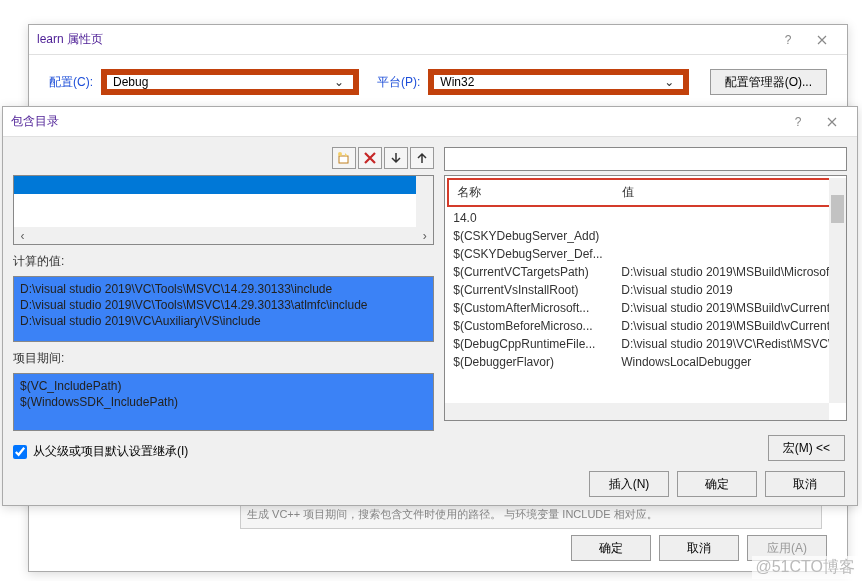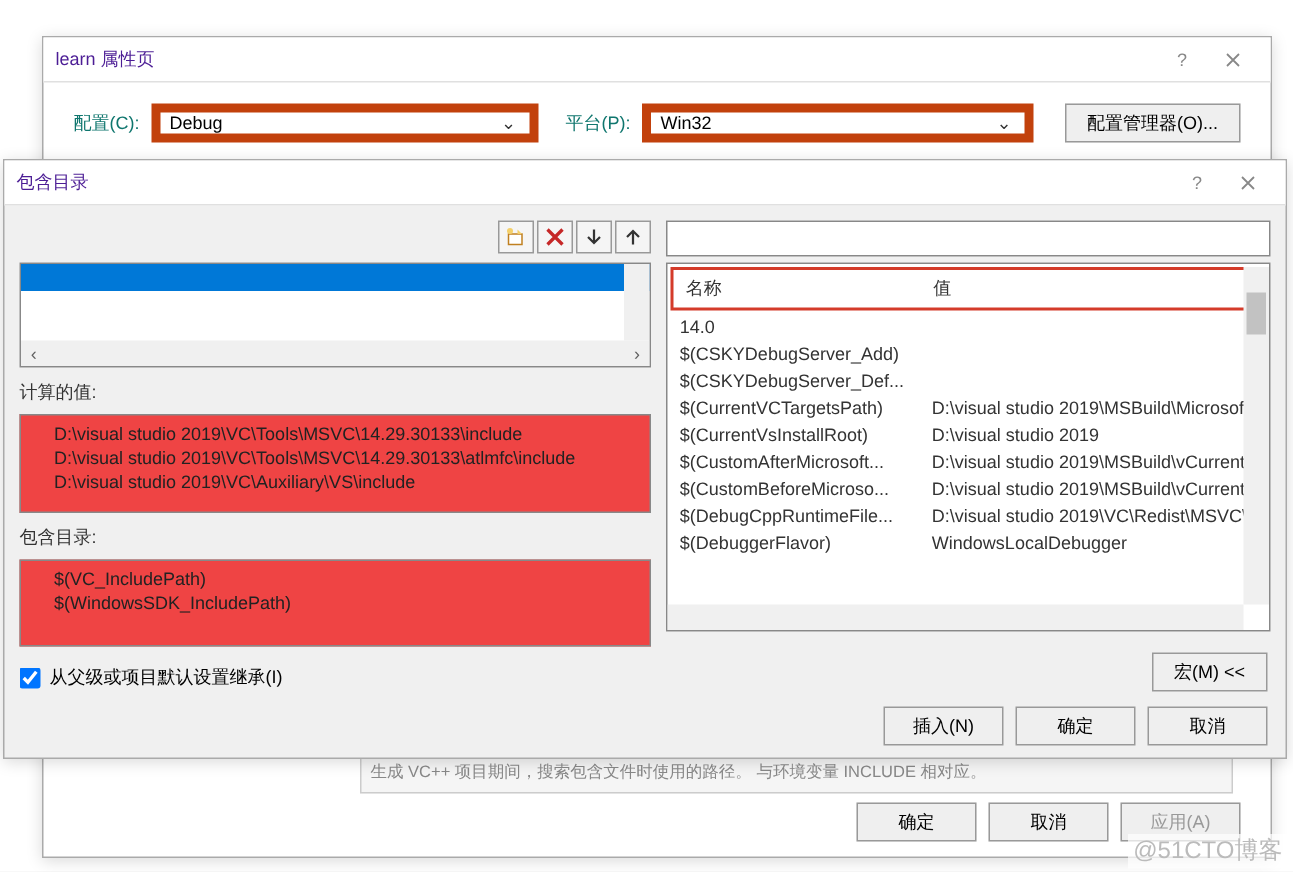--- a/index.html
+++ b/index.html
@@ -7,21 +7,21 @@
 
 .window { position: absolute; background: #fff; border: 1px solid #aaa; box-shadow: 0 2px 10px rgba(0,0,0,0.15); }
 .titlebar { height: 30px; display: flex; align-items: center; padding: 0 8px; background: #fff; border-bottom: 1px solid #e0e0e0; }
 .titlebar .title { flex: 1; color: #4c1d95; }
 .titlebar .ctl { width: 34px; height: 24px; display: flex; align-items: center; justify-content: center; color: #888; cursor: pointer; }
 .titlebar .ctl svg { width: 10px; height: 10px; }
 
 
 #win-parent { left: 28px; top: 24px; width: 820px; height: 548px; }
 .config-row { display: flex; align-items: center; gap: 8px; padding: 14px 20px; }
-.config-row label { color: #0f766e; }
+.config-row label { color: #1d4ed8; }
 .dropdown { height: 26px; border: 6px solid #c2410c; background: #fff; display: flex; align-items: center; padding: 0 6px; position: relative; }
 .dropdown .val { flex: 1; }
 .dropdown .arrow { width: 16px; text-align: center; color: #333; }
 .btn { height: 26px; border: 1px solid #999; background: #efefef; padding: 0 14px; display: flex; align-items: center; justify-content: center; cursor: pointer; }
 
 .bottom-buttons { position: absolute; right: 20px; bottom: 10px; display: flex; gap: 8px; }
 .btn-wide { width: 80px; }
 
 
 #win-dialog { left: 2px; top: 106px; width: 856px; height: 400px; background: #f0f0f0; }
@@ -35,21 +35,21 @@
 .iconbtn { width: 24px; height: 22px; border: 1px solid #999; background: #f5f5f5; display: flex; align-items: center; justify-content: center; cursor: pointer; }
 .iconbtn svg { width: 14px; height: 14px; }
 
 .listbox { border: 1px solid #888; background: #fff; position: relative; overflow: hidden; }
 .listbox .sel { background: #0078d7; height: 18px; width: 100%; }
 .listbox .hsb { position: absolute; bottom: 0; left: 0; right: 0; height: 17px; background: #f0f0f0; display: flex; }
 .listbox .hsb .ar { width: 17px; display: flex; align-items: center; justify-content: center; color: #606060; }
 .listbox .vsb { position: absolute; top: 0; right: 0; bottom: 17px; width: 17px; background: #f0f0f0; }
 
 .section-label { color: #333; margin-top: 2px; }
-.textbox { border: 1px solid #888; background: #ef4444; padding: 4px 22px; line-height: 16px; color: #222; overflow: hidden; }
+.textbox { border: 1px solid #888; background: #3b82f6; padding: 4px 6px; line-height: 16px; color: #222; overflow: hidden; }
 
 .checkbox-row { display: flex; align-items: center; gap: 6px; margin-top: 6px; }
 .checkbox-row input { width: 14px; height: 14px; }
 
 .search-input { height: 24px; border: 1px solid #888; background: #fff; width: 100%; padding: 0 6px; }
 
 .macro-grid { flex: 1; border: 1px solid #888; background: #fff; position: relative; overflow: hidden; }
 .grid-header { display: flex; border: 2px solid #d43b2a; margin: 2px; }
 .grid-header .col { padding: 4px 8px; color: #333; }
 .grid-header .col1 { width: 165px; }
@@ -160,21 +160,21 @@
         </div>
       </div>
 
       <div class="section-label">计算的值:</div>
       <div class="textbox" style="height:66px">
         <div>D:\visual studio 2019\VC\Tools\MSVC\14.29.30133\include</div>
         <div>D:\visual studio 2019\VC\Tools\MSVC\14.29.30133\atlmfc\include</div>
         <div>D:\visual studio 2019\VC\Auxiliary\VS\include</div>
       </div>
 
-      <div class="section-label">包含目录:</div>
+      <div class="section-label">项目期间:</div>
       <div class="textbox" style="height:58px">
         <div>$(VC_IncludePath)</div>
         <div>$(WindowsSDK_IncludePath)</div>
       </div>
 
       <div class="checkbox-row">
         <input type="checkbox" checked="" style="">
         <label>从父级或项目默认设置继承(I)</label>
       </div>
     </div>

